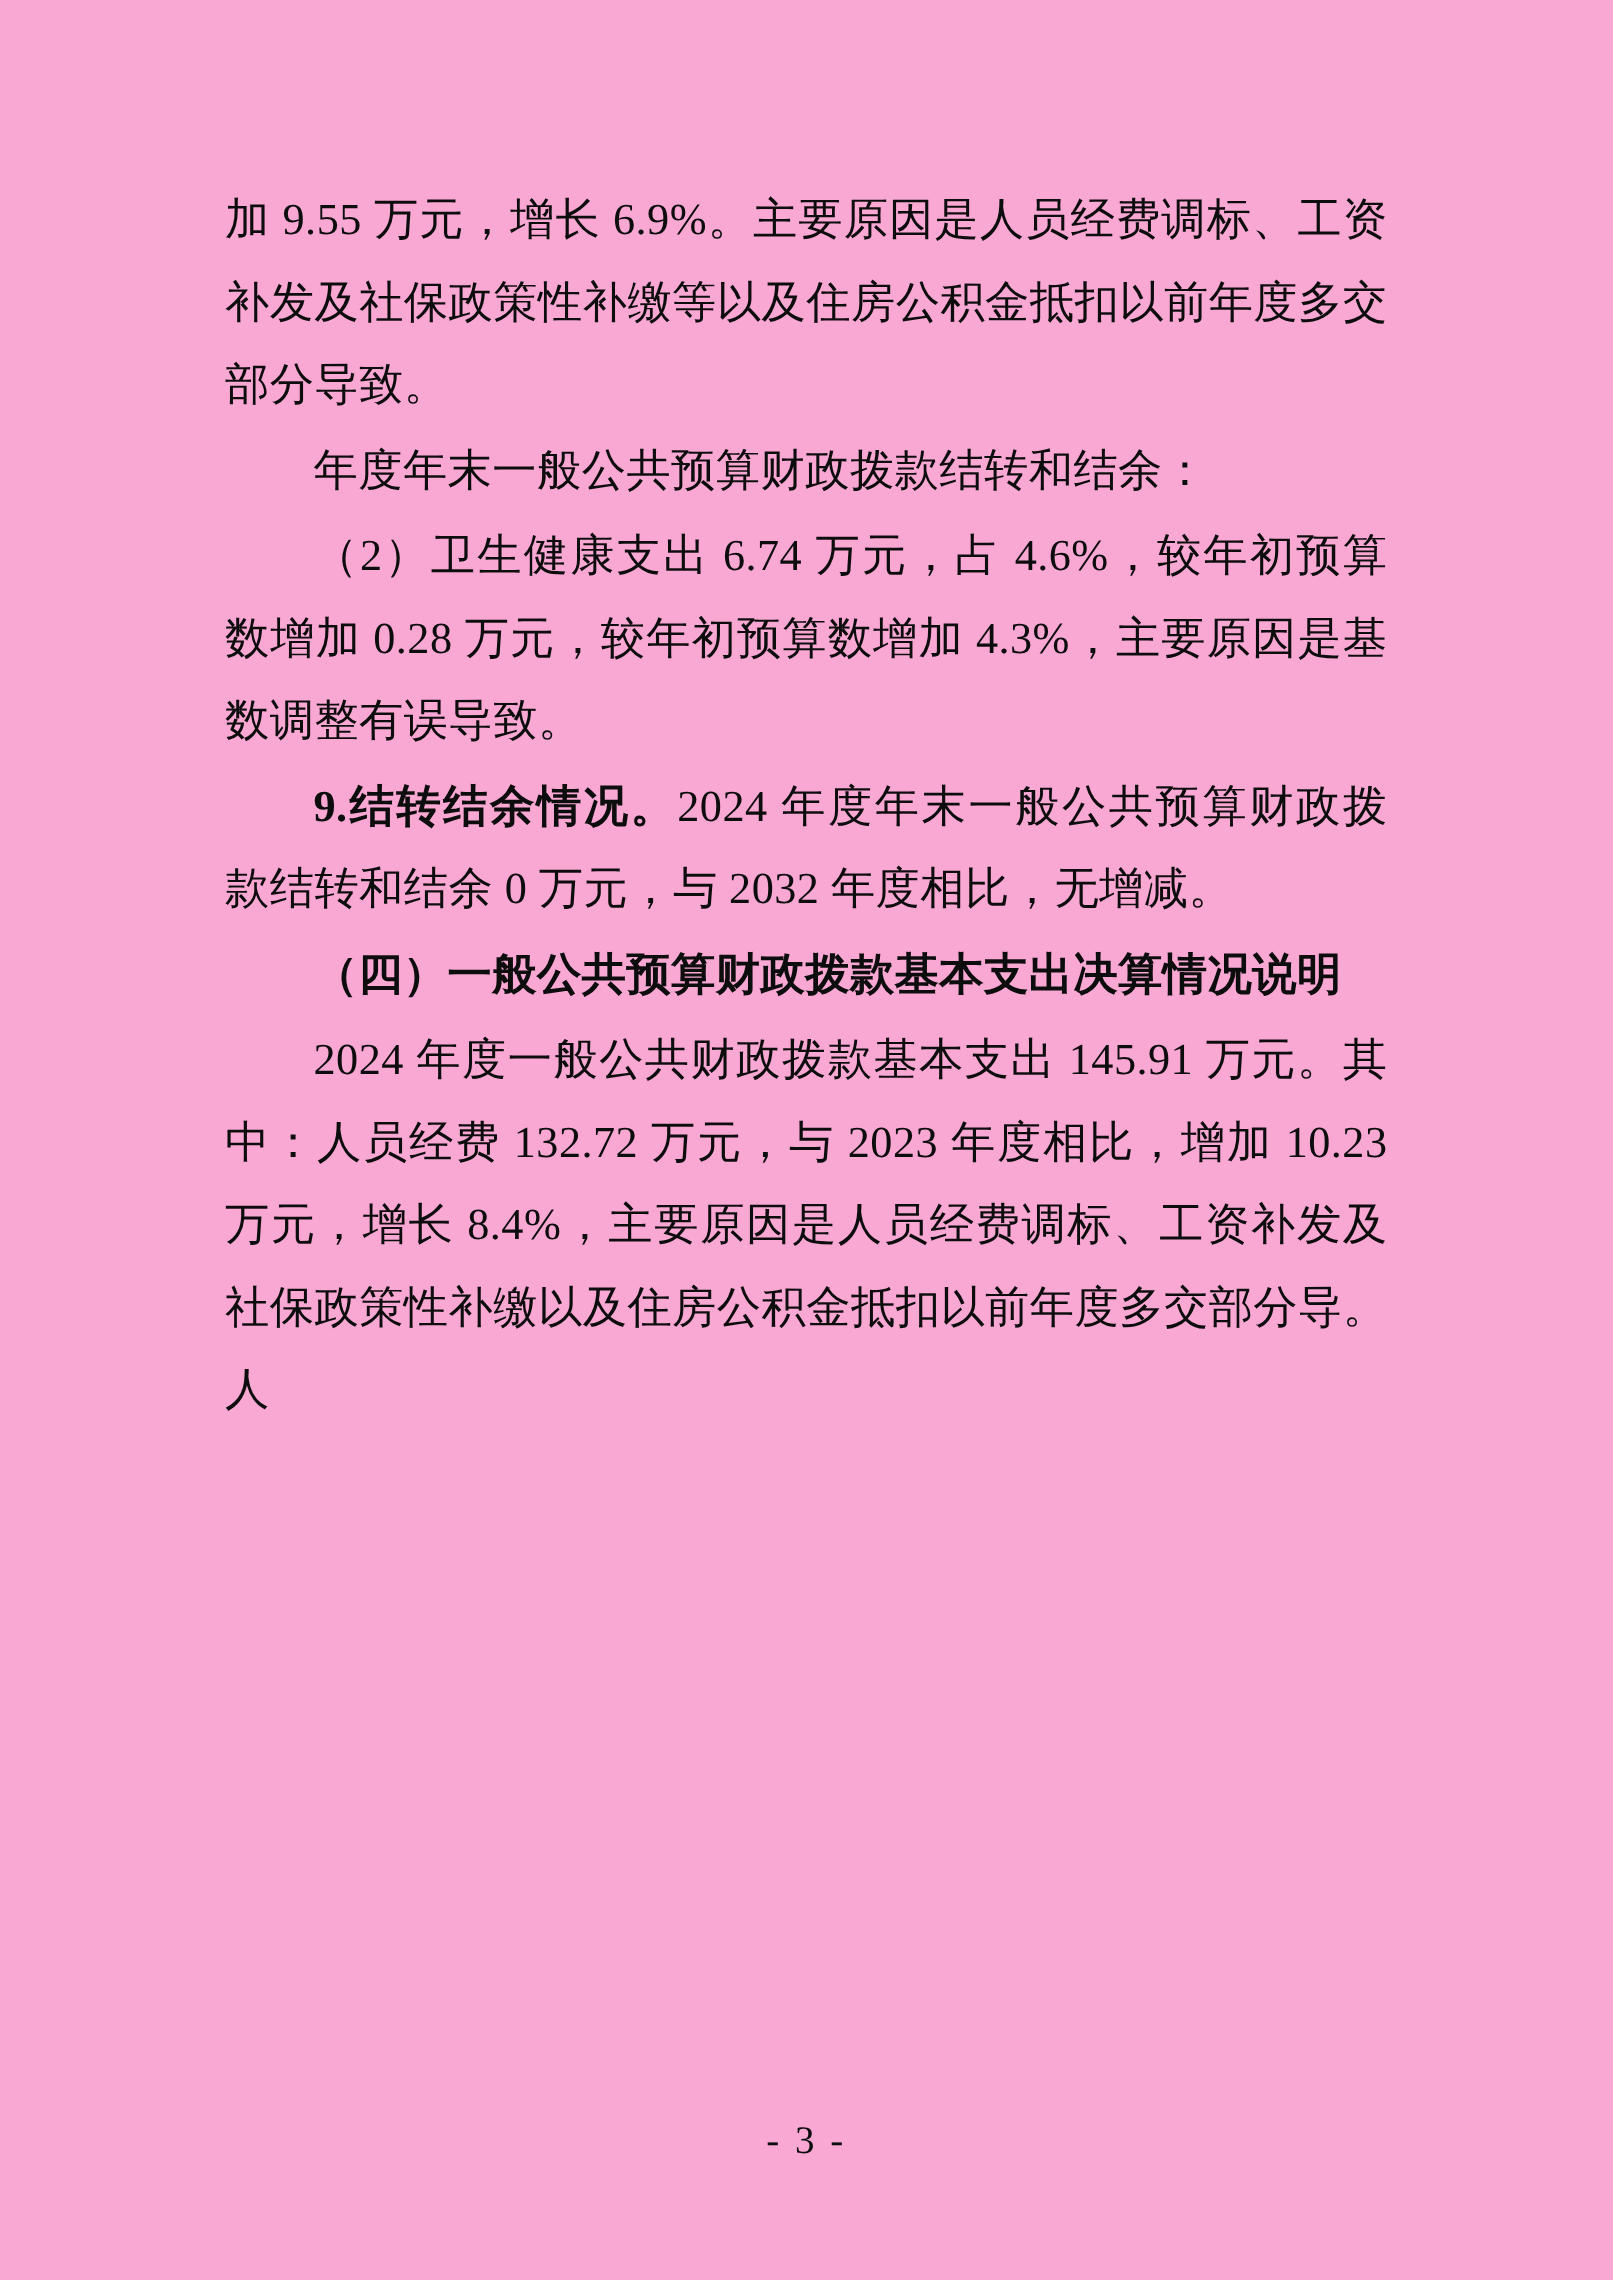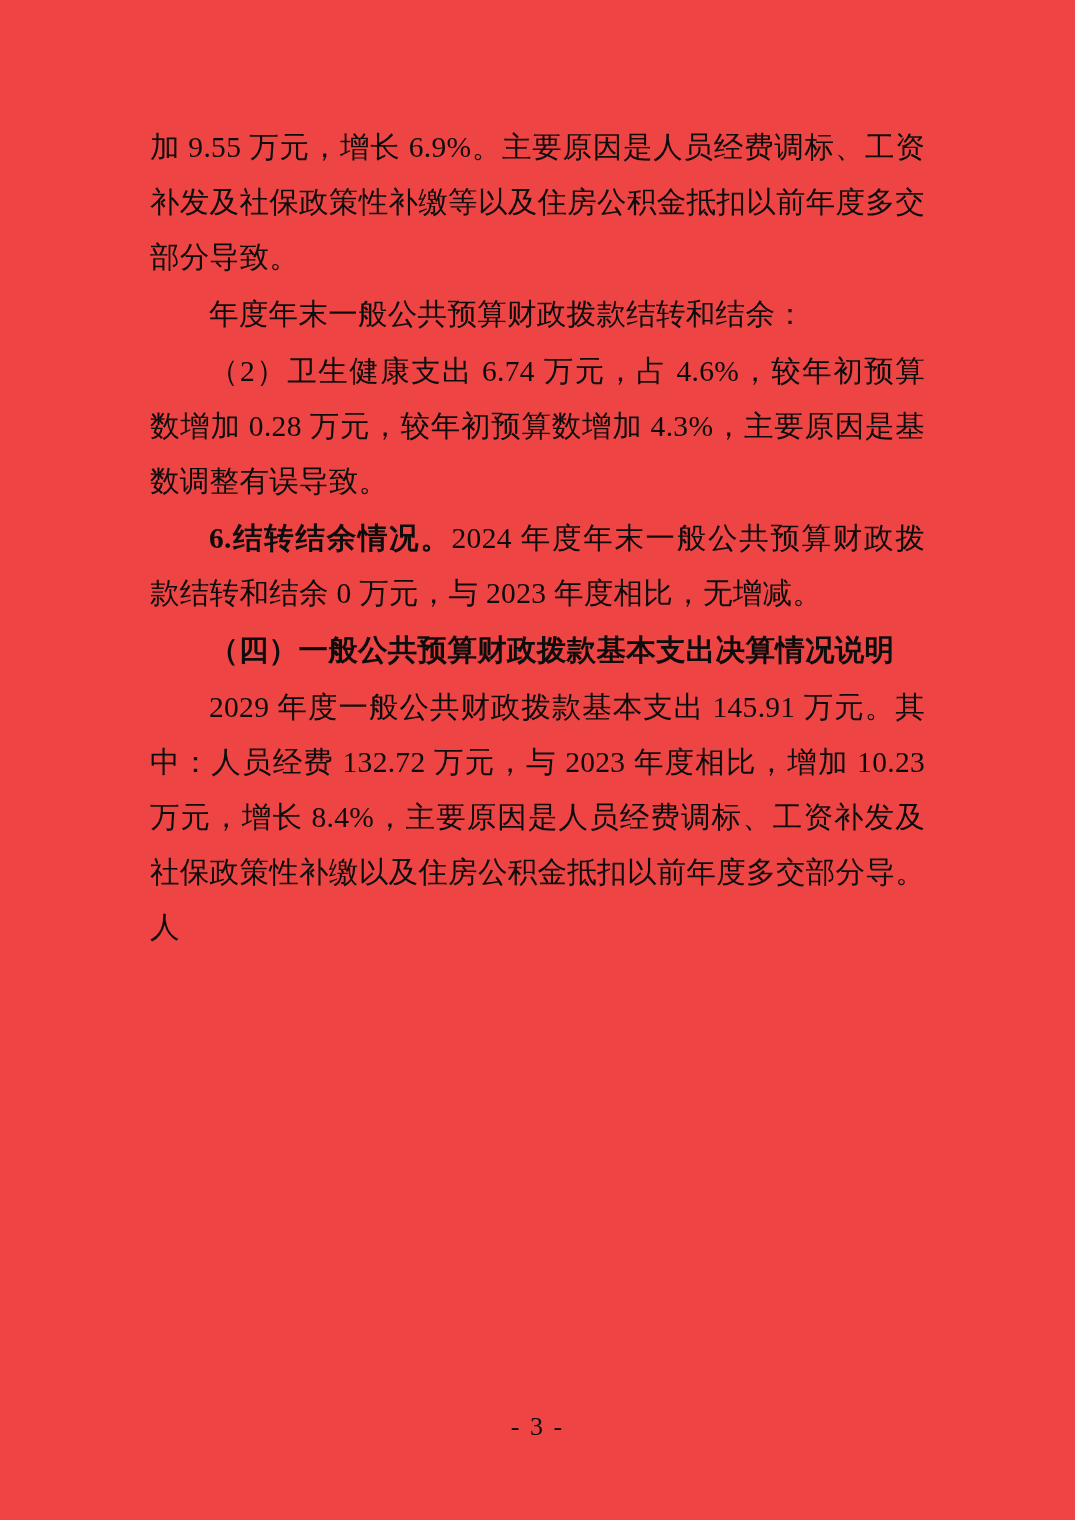--- a/index.html
+++ b/index.html
@@ -4,21 +4,21 @@
 <style>
   html, body {
     margin: 0;
     padding: 0;
     background: #ffffff;
   }
   .page {
     position: relative;
     width: 1075px;
     height: 1520px;
-    background: #ef4444;
+    background: #f9a8d4;
     margin: 0 auto;
     overflow: hidden;
     font-family: "Liberation Serif", "DejaVu Serif", serif;
     color: #0d0d0d;
   }
   .content {
     position: absolute;
     left: 150px;
     top: 120px;
     width: 775px;
@@ -58,22 +58,22 @@
 
     <p class="body-text">加 9.55 万元，增长 6.9%。主要原因是人员经费调标、工资补发及社保政策性补缴等以及住房公积金抵扣以前年度多交部分导致。</p>
 
     <p class="body-text indent">年度年末一般公共预算财政拨款结转和结余：</p>
 
 
     <p class="body-text indent">（2）卫生健康支出 6.74 万元，占 4.6%，较年初预算数增加 0.28 万元，较年初预算数增加 4.3%，主要原因是基数调整有误导致。</p>
 
 
 
-    <p class="body-text indent"><span class="bold">6.结转结余情况。</span><span>2024 年度年末一般公共预算财政拨款结转和结余 0 万元，与 2023 年度相比，无增减。</span></p>
+    <p class="body-text indent"><span class="bold">9.结转结余情况。</span><span>2024 年度年末一般公共预算财政拨款结转和结余 0 万元，与 2032 年度相比，无增减。</span></p>
 
     <p class="body-text indent bold">（四）一般公共预算财政拨款基本支出决算情况说明</p>
 
-    <p class="body-text indent">2029 年度一般公共财政拨款基本支出 145.91 万元。其中：人员经费 132.72 万元，与 2023 年度相比，增加 10.23 万元，增长 8.4%，主要原因是人员经费调标、工资补发及社保政策性补缴以及住房公积金抵扣以前年度多交部分导。人</p>
+    <p class="body-text indent">2024 年度一般公共财政拨款基本支出 145.91 万元。其中：人员经费 132.72 万元，与 2023 年度相比，增加 10.23 万元，增长 8.4%，主要原因是人员经费调标、工资补发及社保政策性补缴以及住房公积金抵扣以前年度多交部分导。人</p>
 
   </div>
 
   <div class="footer">- 3 -</div>
 </div>
 
 </body></html>

